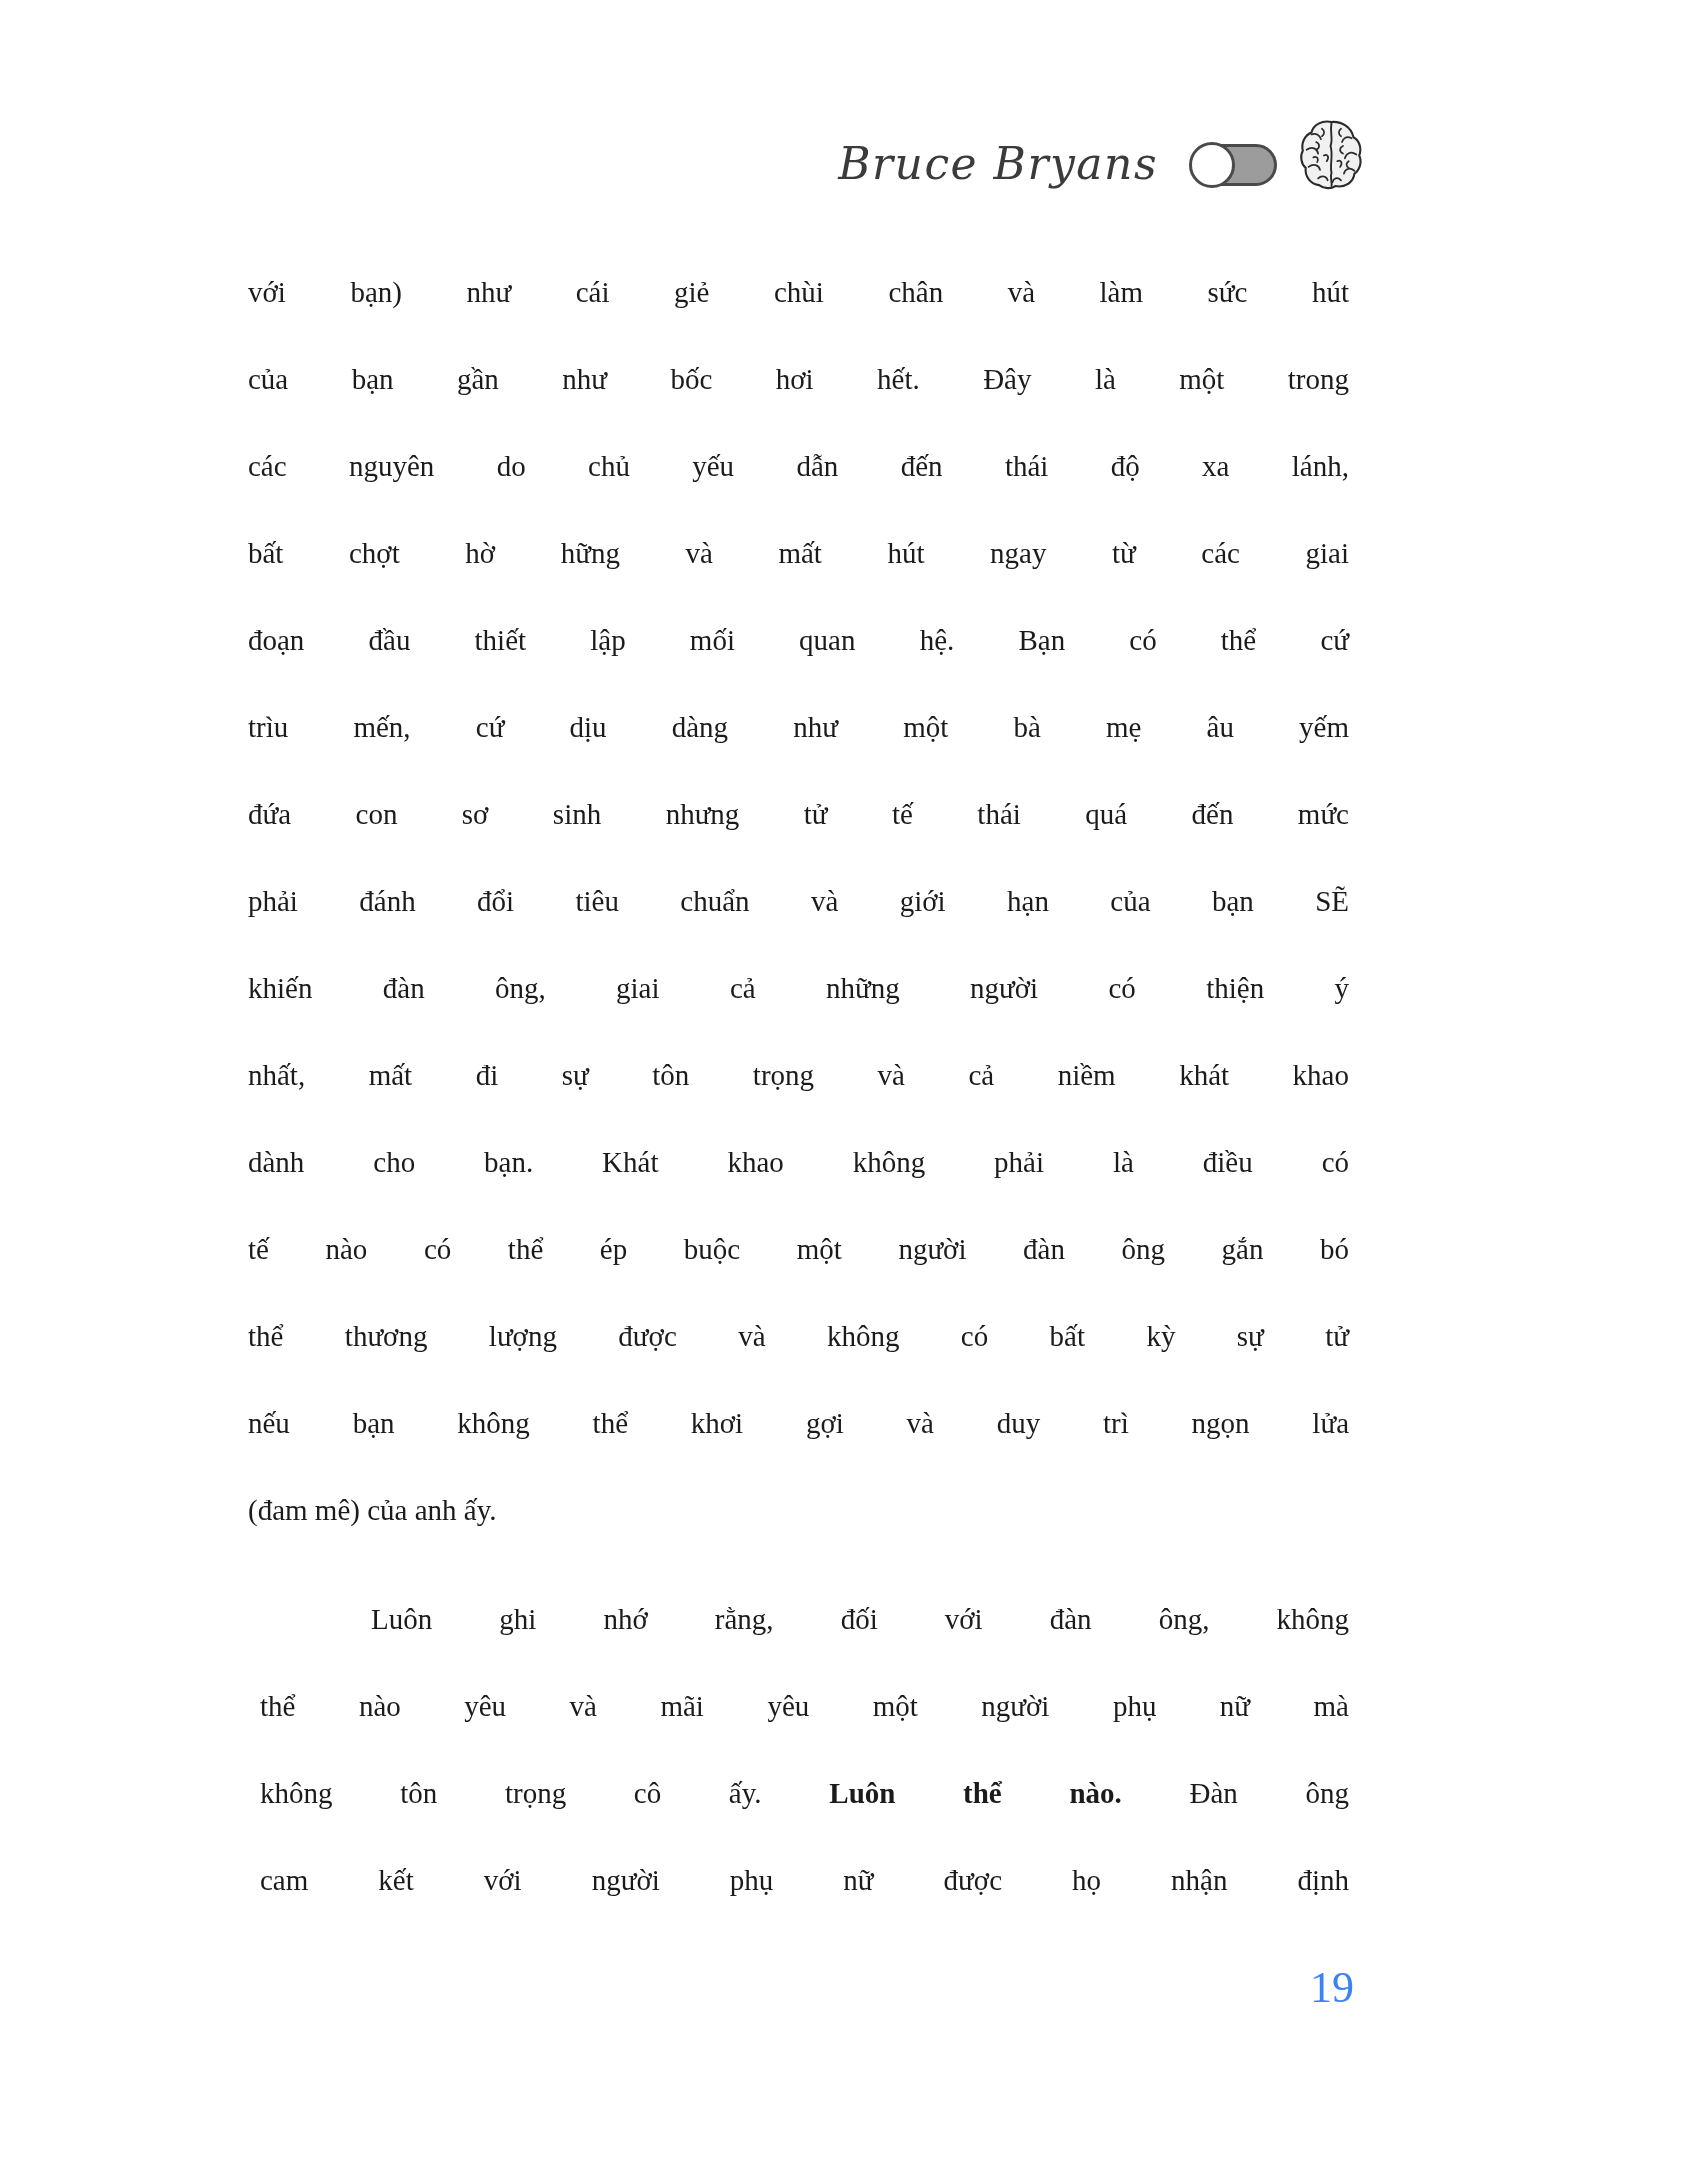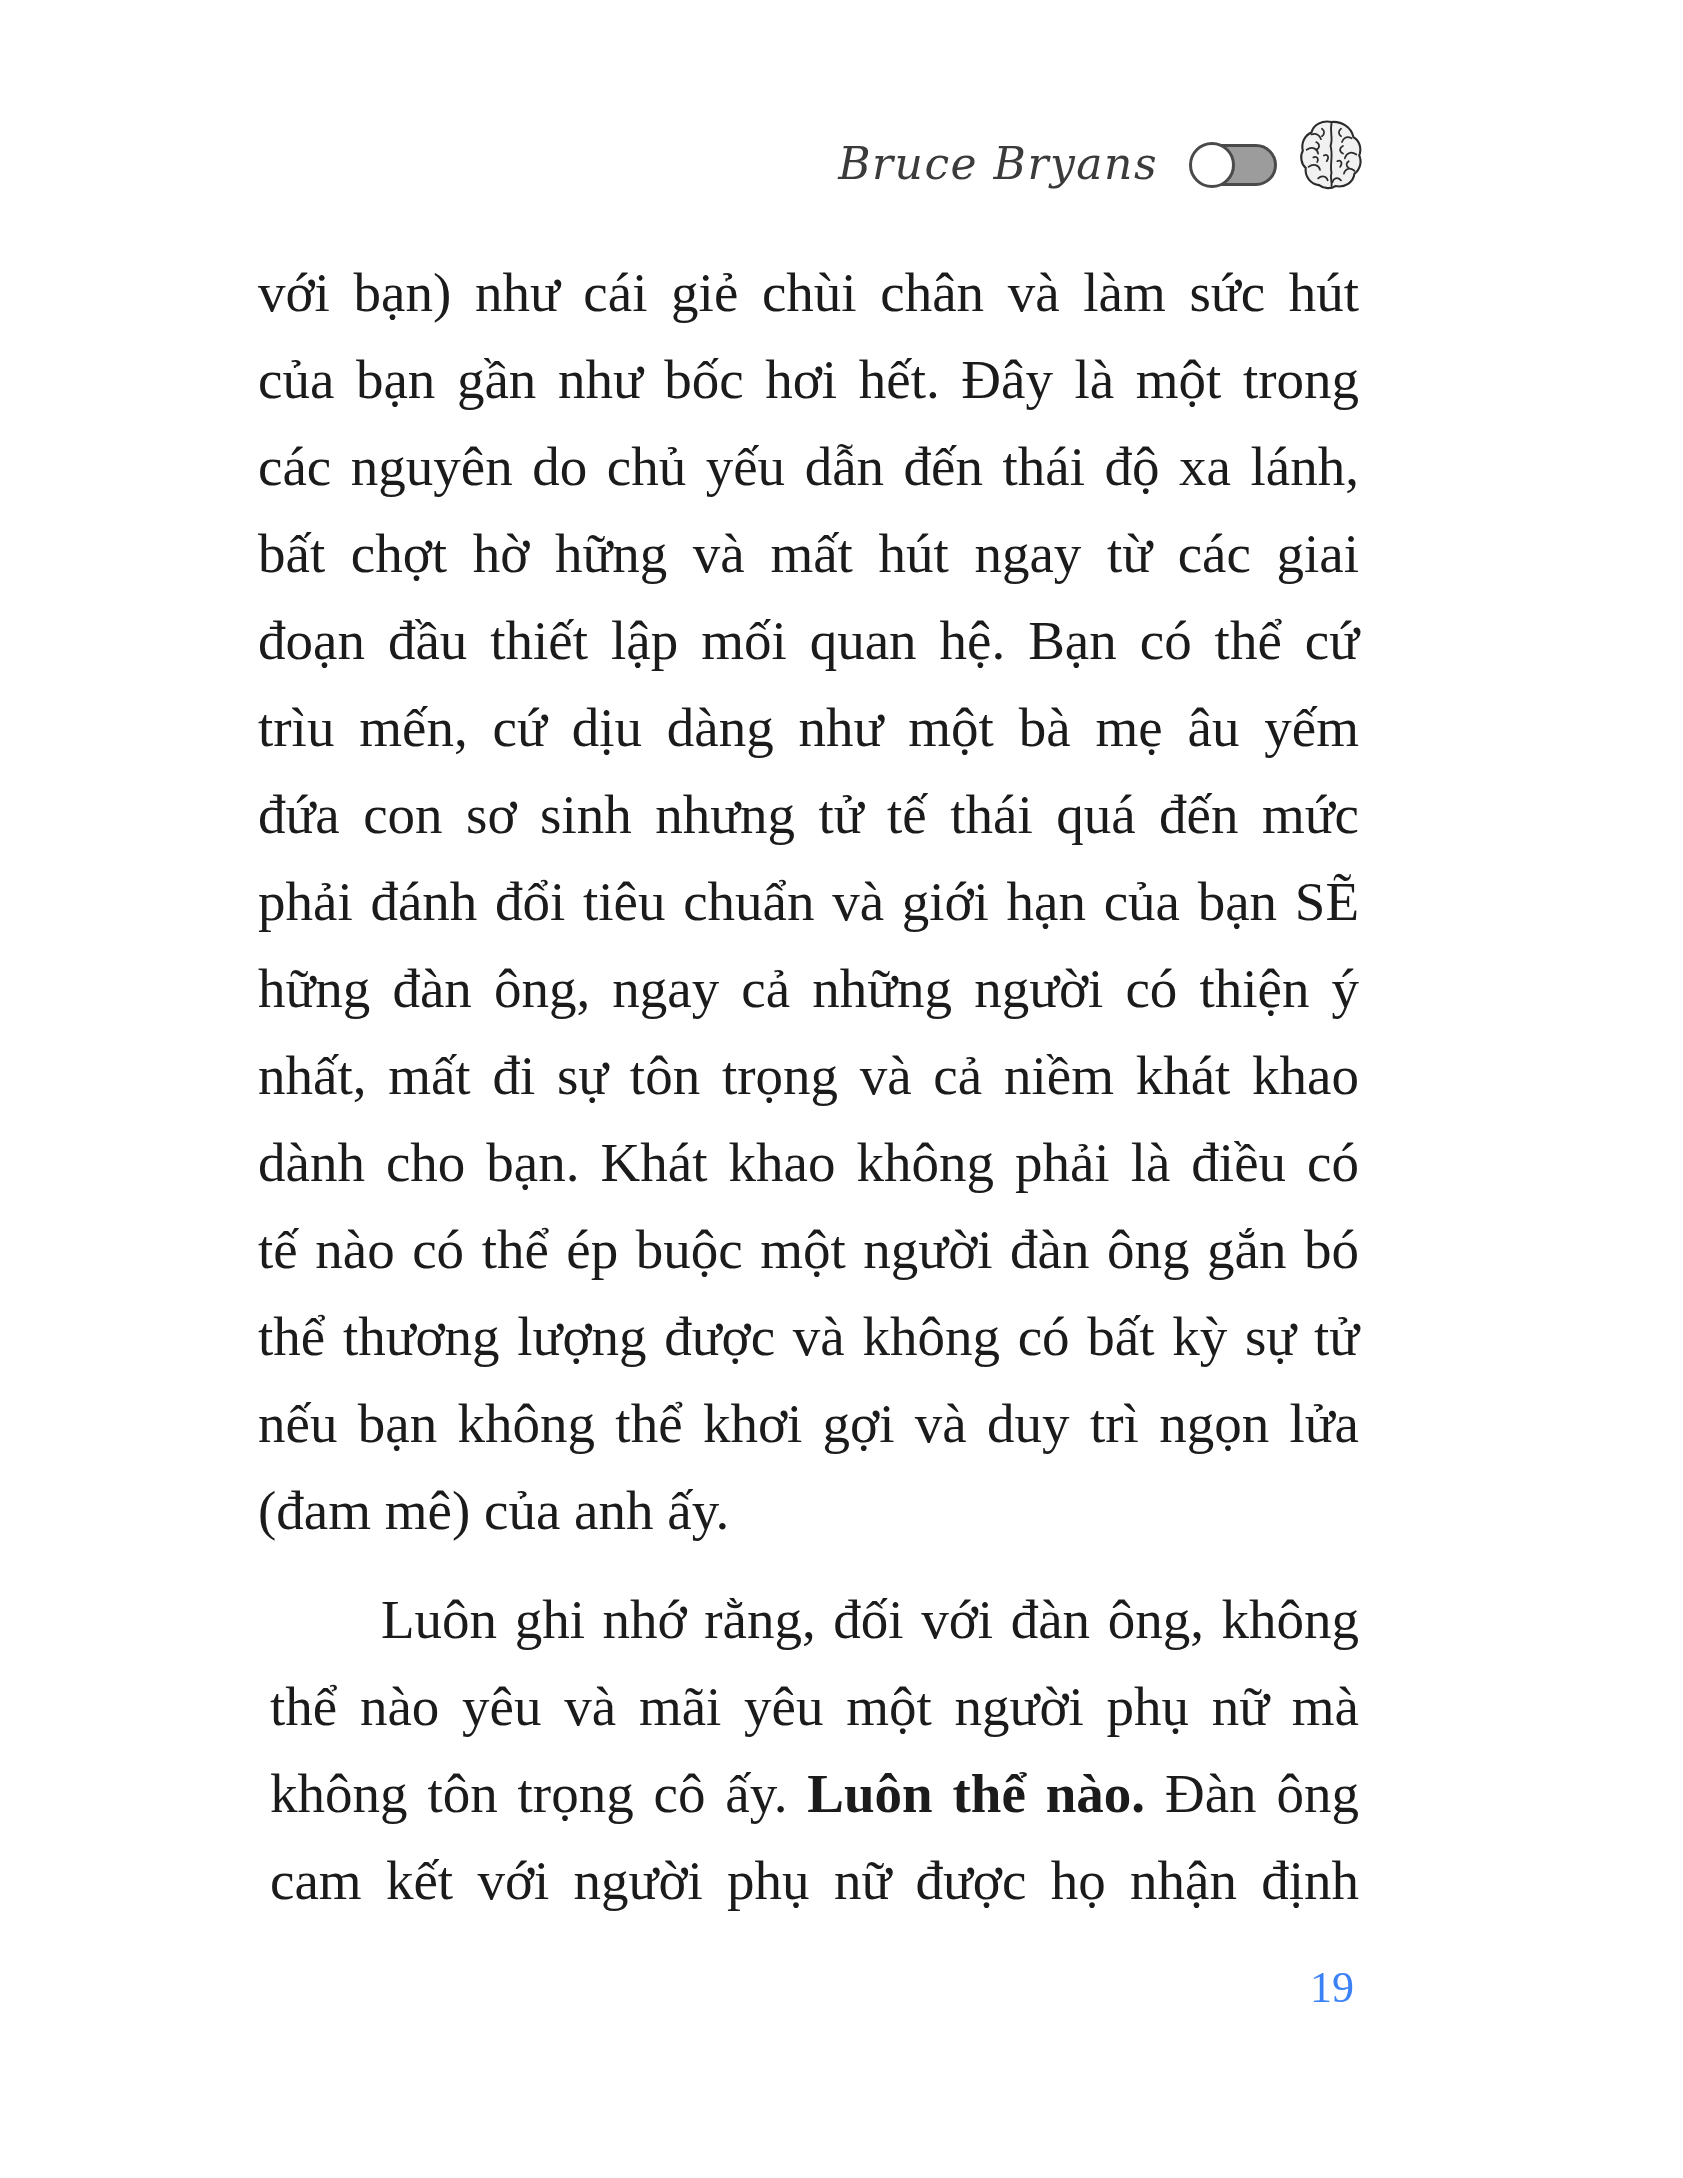--- a/index.html
+++ b/index.html
@@ -59,24 +59,24 @@
   }
   .brain-wrap {
     width: 65px;
     height: 71px;
     margin-top: -4px;
   }
 
   
   .text-block {
     position: absolute;
-    left: 258px;
+    left: 248px;
     top: 249px;
     width: 1101px;
-    font-size: 55px;
+    font-size: 29px;
     line-height: 87px;
   }
   .paragraph { margin: 0; }
   .paragraph + .paragraph { margin-top: 22px; margin-left: 12px; }
   .line {
     height: 87px;
     text-align: justify;
     text-align-last: justify;
   }
   .line.no-justify {
@@ -134,21 +134,21 @@
 <div class="text-block">
     <div class="paragraph">
       <div class="line"><span>với bạn) như cái giẻ chùi chân và làm sức hút</span></div>
       <div class="line"><span>của bạn gần như bốc hơi hết. Đây là một trong</span></div>
       <div class="line"><span>các nguyên do chủ yếu dẫn đến thái độ xa lánh,</span></div>
       <div class="line"><span>bất chợt hờ hững và mất hút ngay từ các giai</span></div>
       <div class="line"><span>đoạn đầu thiết lập mối quan hệ. Bạn có thể cứ</span></div>
       <div class="line"><span>trìu mến, cứ dịu dàng như một bà mẹ âu yếm</span></div>
       <div class="line"><span>đứa con sơ sinh nhưng tử tế thái quá đến mức</span></div>
       <div class="line"><span>phải đánh đổi tiêu chuẩn và giới hạn của bạn SẼ</span></div>
-      <div class="line"><span>hững đàn ông, ngay cả những người có thiện ý</span></div>
+      <div class="line"><span>khiến đàn ông, giai cả những người có thiện ý</span></div>
       <div class="line"><span>nhất, mất đi sự tôn trọng và cả niềm khát khao</span></div>
       <div class="line"><span>dành cho bạn. Khát khao không phải là điều có</span></div>
       <div class="line"><span>tế nào có thể ép buộc một người đàn ông gắn bó</span></div>
       <div class="line"><span>thể thương lượng được và không có bất kỳ sự tử</span></div>
       <div class="line"><span>nếu bạn không thể khơi gợi và duy trì ngọn lửa</span></div>
       <div class="line no-justify"><span>(đam mê) của anh ấy.</span></div>
     </div>
     <div class="paragraph">
       <div class="line indent"><span>Luôn ghi nhớ rằng, đối với đàn ông, không</span></div>
       <div class="line"><span>thể nào yêu và mãi yêu một người phụ nữ mà</span></div>

